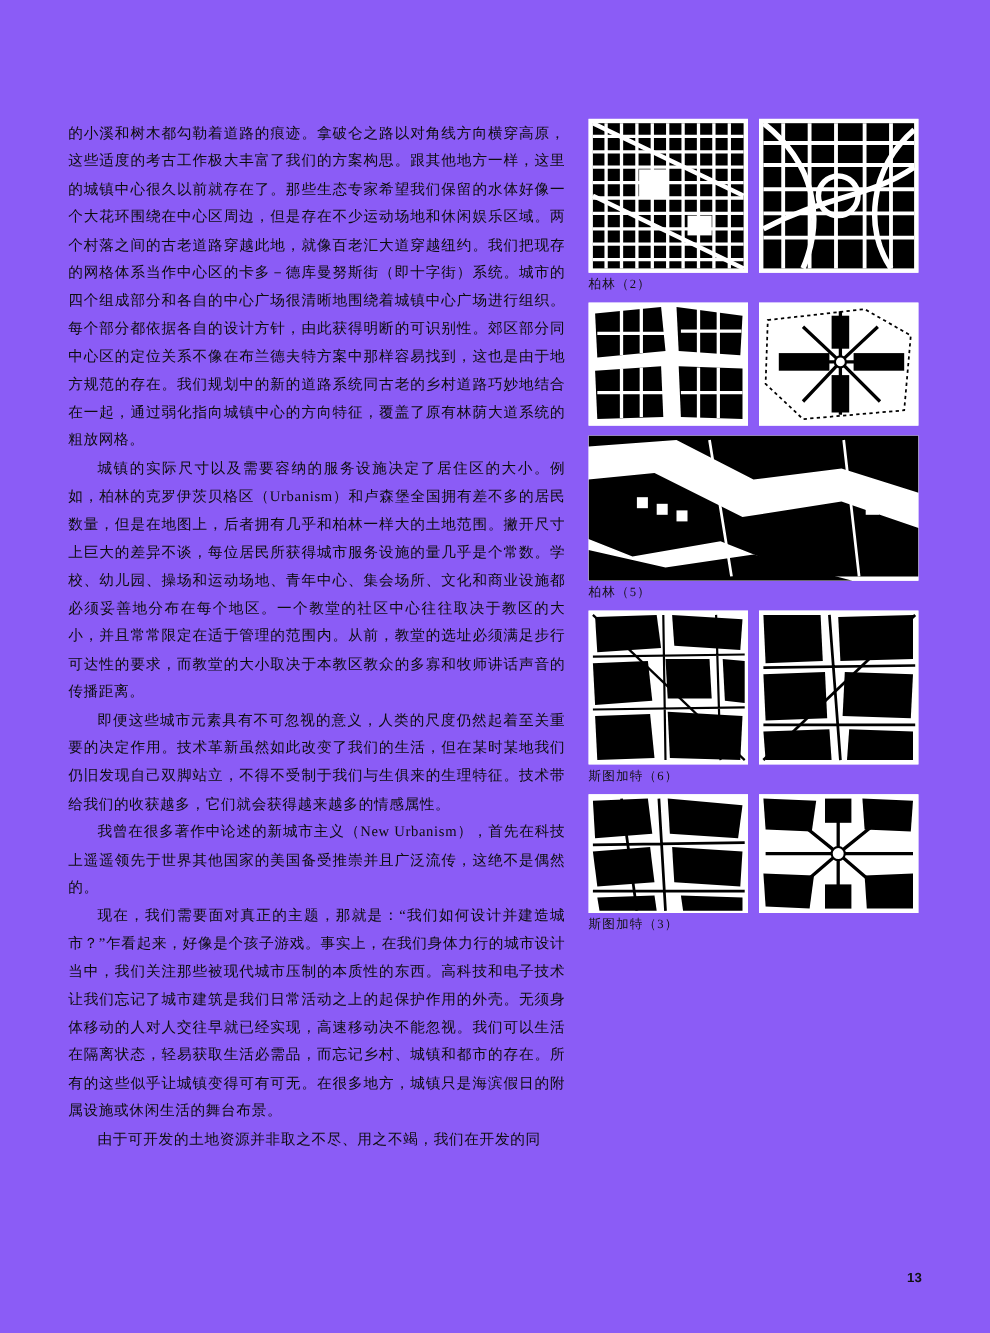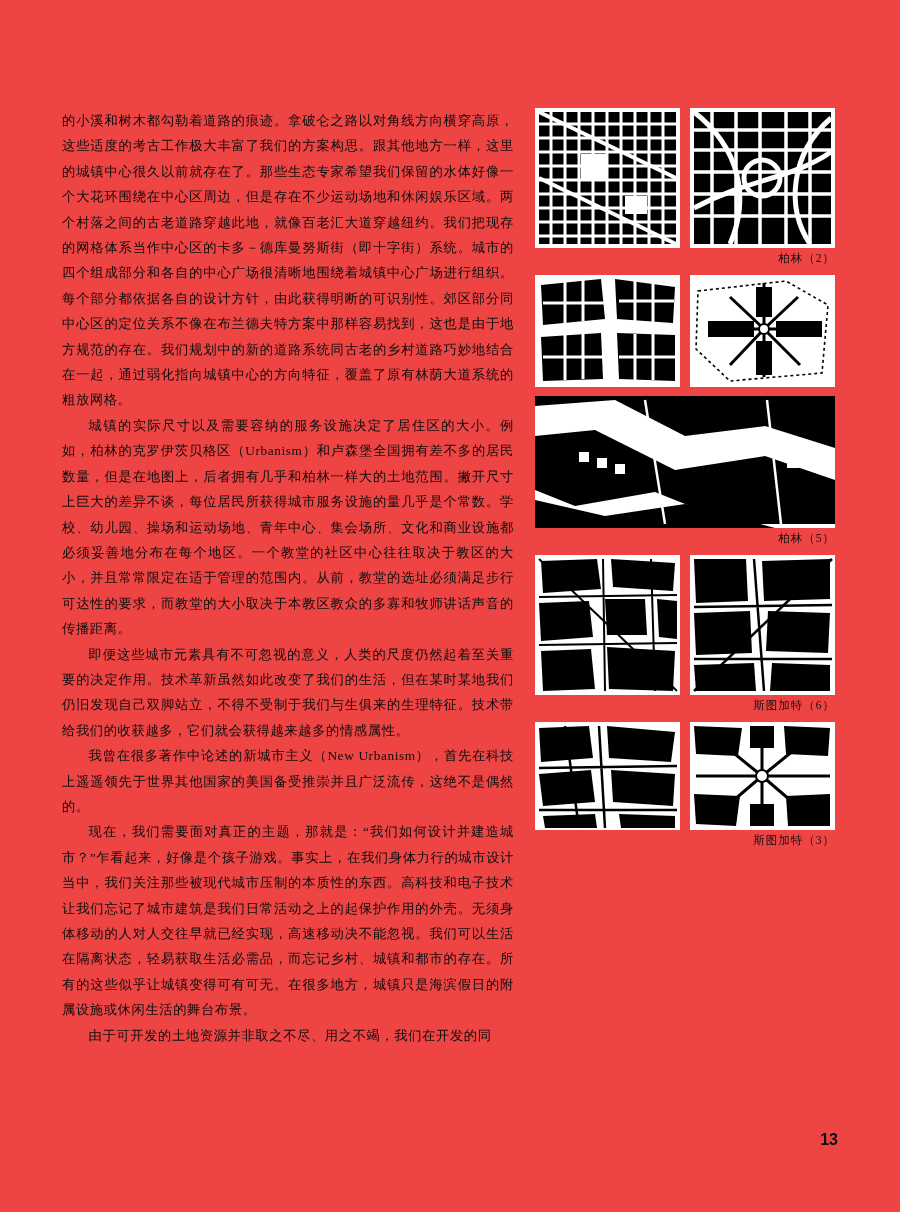--- a/index.html
+++ b/index.html
@@ -12,21 +12,21 @@
     height: 1212px;
     font-family: "Liberation Sans", sans-serif;
     color: #111;
     position: relative;
     overflow: hidden;
   }
   .page {
     position: absolute;
     left: 0; top: 0;
     width: 900px; height: 1212px;
-    background: #ef4444;
+    background: #8b5cf6;
   }
   
   .text-col {
     position: absolute;
     left: 62px;
     top: 108px;
     width: 452px;
   }
   .para {
     font-size: 13.3px;
@@ -45,42 +45,42 @@
   .fig-col {
     position: absolute;
     left: 535px;
     top: 108px;
     width: 300px;
   }
   .fig-block {
     margin-bottom: 9px;
   }
   .fig-caption {
-    text-align: right;
+    text-align: left;
     font-size: 11.5px;
     letter-spacing: 1px;
     color: #111;
     margin-top: 3px;
     font-family: "Liberation Serif", serif;
   }
   .fig-row {
     display: flex;
     gap: 10px;
     justify-content: space-between;
   }
   .map {
     background: #ffffff;
     display: block;
   }
   .map-pair > svg { flex: 1 1 auto; }
   .page-number {
     position: absolute;
     right: 62px;
-    bottom: 63px;
-    font-size: 16px;
+    bottom: 44px;
+    font-size: 12px;
     font-weight: bold;
     color: #111;
     font-family: "Liberation Sans", sans-serif;
   }
 </style>
 </head>
 <body>
 
 <div class="page">
 

